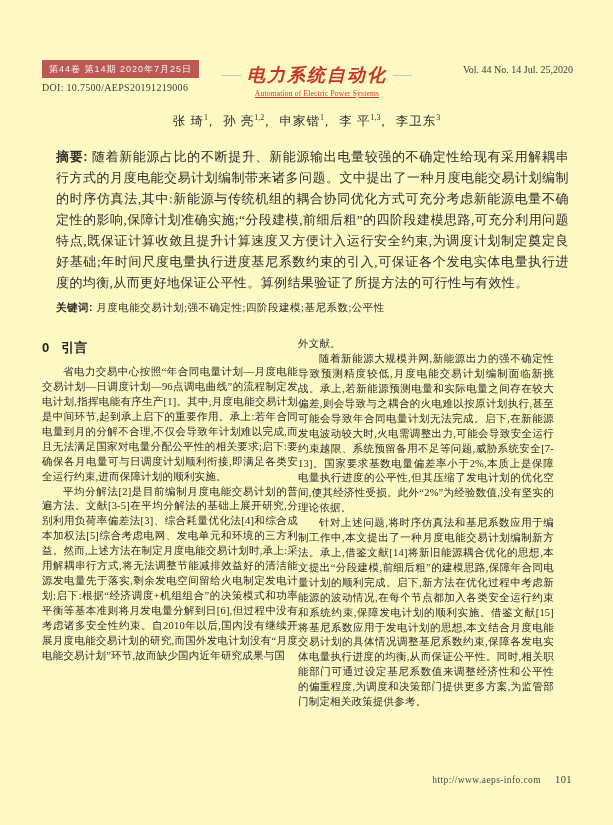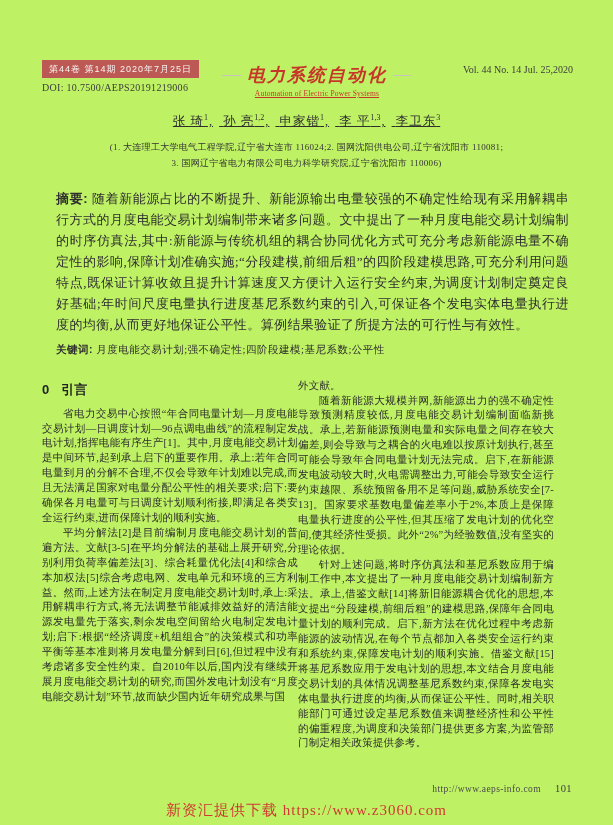--- a/index.html
+++ b/index.html
@@ -1,21 +1,21 @@
 <!DOCTYPE html>
 <html><head>
 <meta charset="utf-8">
 <style>
   html,body{margin:0;padding:0;}
   body{background:#e8e8e8;font-family:"Liberation Serif","DejaVu Serif",serif;}
   .page{
     position:relative;
     width:613px;height:825px;
     margin:0 auto;
-    background:#bef264;
+    background:#fef9c3;
     color:#2b2b2b;
     overflow:hidden;
     box-sizing:border-box;
   }
   
   .journal-header{
     margin:58px 40px 0 42px;
     display:flex;
     justify-content:space-between;
     align-items:flex-start;
@@ -75,21 +75,20 @@
     letter-spacing:1.5px;
     font-family:"Liberation Sans","DejaVu Sans",sans-serif;
     color:#222;
   }
   .author-line{
     margin-top:15px;
     text-align:center;
     font-size:12.5px;
     color:#2e2e2e;
     letter-spacing:1px;
-    text-decoration:underline;
   }
   .author{white-space:nowrap;}
   .author sup{font-size:8px;letter-spacing:0;}
   .author-sep{margin:0 6px 0 1px;}
   .affiliations{
     margin-top:9px;
     text-align:center;
     font-size:9px;
     color:#333;
     line-height:1.8;
@@ -142,21 +141,21 @@
   .footnote-line{
     font-size:9px;
     line-height:1.95;
     color:#2e2e2e;
     letter-spacing:0.4px;
   }
   
   .page-footer{
     position:absolute;
     right:41px;
-    bottom:31px;
+    bottom:40px;
     font-size:10px;
     color:#3a3a3a;
     letter-spacing:0.4px;
   }
   .page-footer .footer-url{margin-right:14px;font-size:9.5px;color:#4a4a4a;}
   .page-footer .page-num{font-size:10.5px;}
   .watermark{
     position:absolute;
     left:0;right:0;
     bottom:5px;
@@ -189,24 +188,20 @@
 
 
   <div class="author-line">
     <span class="author"><span>张  琦</span><sup>1</sup></span><span class="author-sep">,</span>
     <span class="author"><span>孙  亮</span><sup>1,2</sup></span><span class="author-sep">,</span>
     <span class="author"><span>申家锴</span><sup>1</sup></span><span class="author-sep">,</span>
     <span class="author"><span>李  平</span><sup>1,3</sup></span><span class="author-sep">,</span>
     <span class="author"><span>李卫东</span><sup>3</sup></span>
   </div>
 
-  <div class="affiliations">
-    <div>(1. 大连理工大学电气工程学院,辽宁省大连市 116024;2. 国网沈阳供电公司,辽宁省沈阳市 110081;</div>
-    <div>3. 国网辽宁省电力有限公司电力科学研究院,辽宁省沈阳市 110006)</div>
-  </div>
 
   <p class="abstract-block"><span class="inline-label">摘要:</span> <span>随着新能源占比的不断提升、新能源输出电量较强的不确定性给现有采用解耦串行方式的月度电能交易计划编制带来诸多问题。文中提出了一种月度电能交易计划编制的时序仿真法,其中:新能源与传统机组的耦合协同优化方式可充分考虑新能源电量不确定性的影响,保障计划准确实施;“分段建模,前细后粗”的四阶段建模思路,可充分利用问题特点,既保证计算收敛且提升计算速度又方便计入运行安全约束,为调度计划制定奠定良好基础;年时间尺度电量执行进度基尼系数约束的引入,可保证各个发电实体电量执行进度的均衡,从而更好地保证公平性。算例结果验证了所提方法的可行性与有效性。</span></p>
 
   <p class="keywords-block"><span class="inline-label">关键词:</span> <span>月度电能交易计划;强不确定性;四阶段建模;基尼系数;公平性</span></p>
 
   <div class="body-columns">
 
     <div class="col">
       <div class="section-heading">
         <span class="sec-num">0</span><span>引言</span>
@@ -221,15 +216,14 @@
       <p class="body-para">随着新能源大规模并网,新能源出力的强不确定性导致预测精度较低,月度电能交易计划编制面临新挑战。承上,若新能源预测电量和实际电量之间存在较大偏差,则会导致与之耦合的火电难以按原计划执行,甚至可能会导致年合同电量计划无法完成。启下,在新能源发电波动较大时,火电需调整出力,可能会导致安全运行约束越限、系统预留备用不足等问题,威胁系统安全[7-13]。国家要求基数电量偏差率小于2%,本质上是保障电量执行进度的公平性,但其压缩了发电计划的优化空间,使其经济性受损。此外“2%”为经验数值,没有坚实的理论依据。</p>
       <p class="body-para">针对上述问题,将时序仿真法和基尼系数应用于编制工作中,本文提出了一种月度电能交易计划编制新方法。承上,借鉴文献[14]将新旧能源耦合优化的思想,本文提出“分段建模,前细后粗”的建模思路,保障年合同电量计划的顺利完成。启下,新方法在优化过程中考虑新能源的波动情况,在每个节点都加入各类安全运行约束和系统约束,保障发电计划的顺利实施。借鉴文献[15]将基尼系数应用于发电计划的思想,本文结合月度电能交易计划的具体情况调整基尼系数约束,保障各发电实体电量执行进度的均衡,从而保证公平性。同时,相关职能部门可通过设定基尼系数值来调整经济性和公平性的偏重程度,为调度和决策部门提供更多方案,为监管部门制定相关政策提供参考。</p>
     </div>
 
   </div>
 
   <div class="page-footer">
     <span class="footer-url">http://www.aeps-info.com</span><span class="page-num">101</span>
   </div>
 
-  <div class="watermark">新资汇提供下载 https://www.z3060.com</div>
 
 </div>
 
 </body></html>

